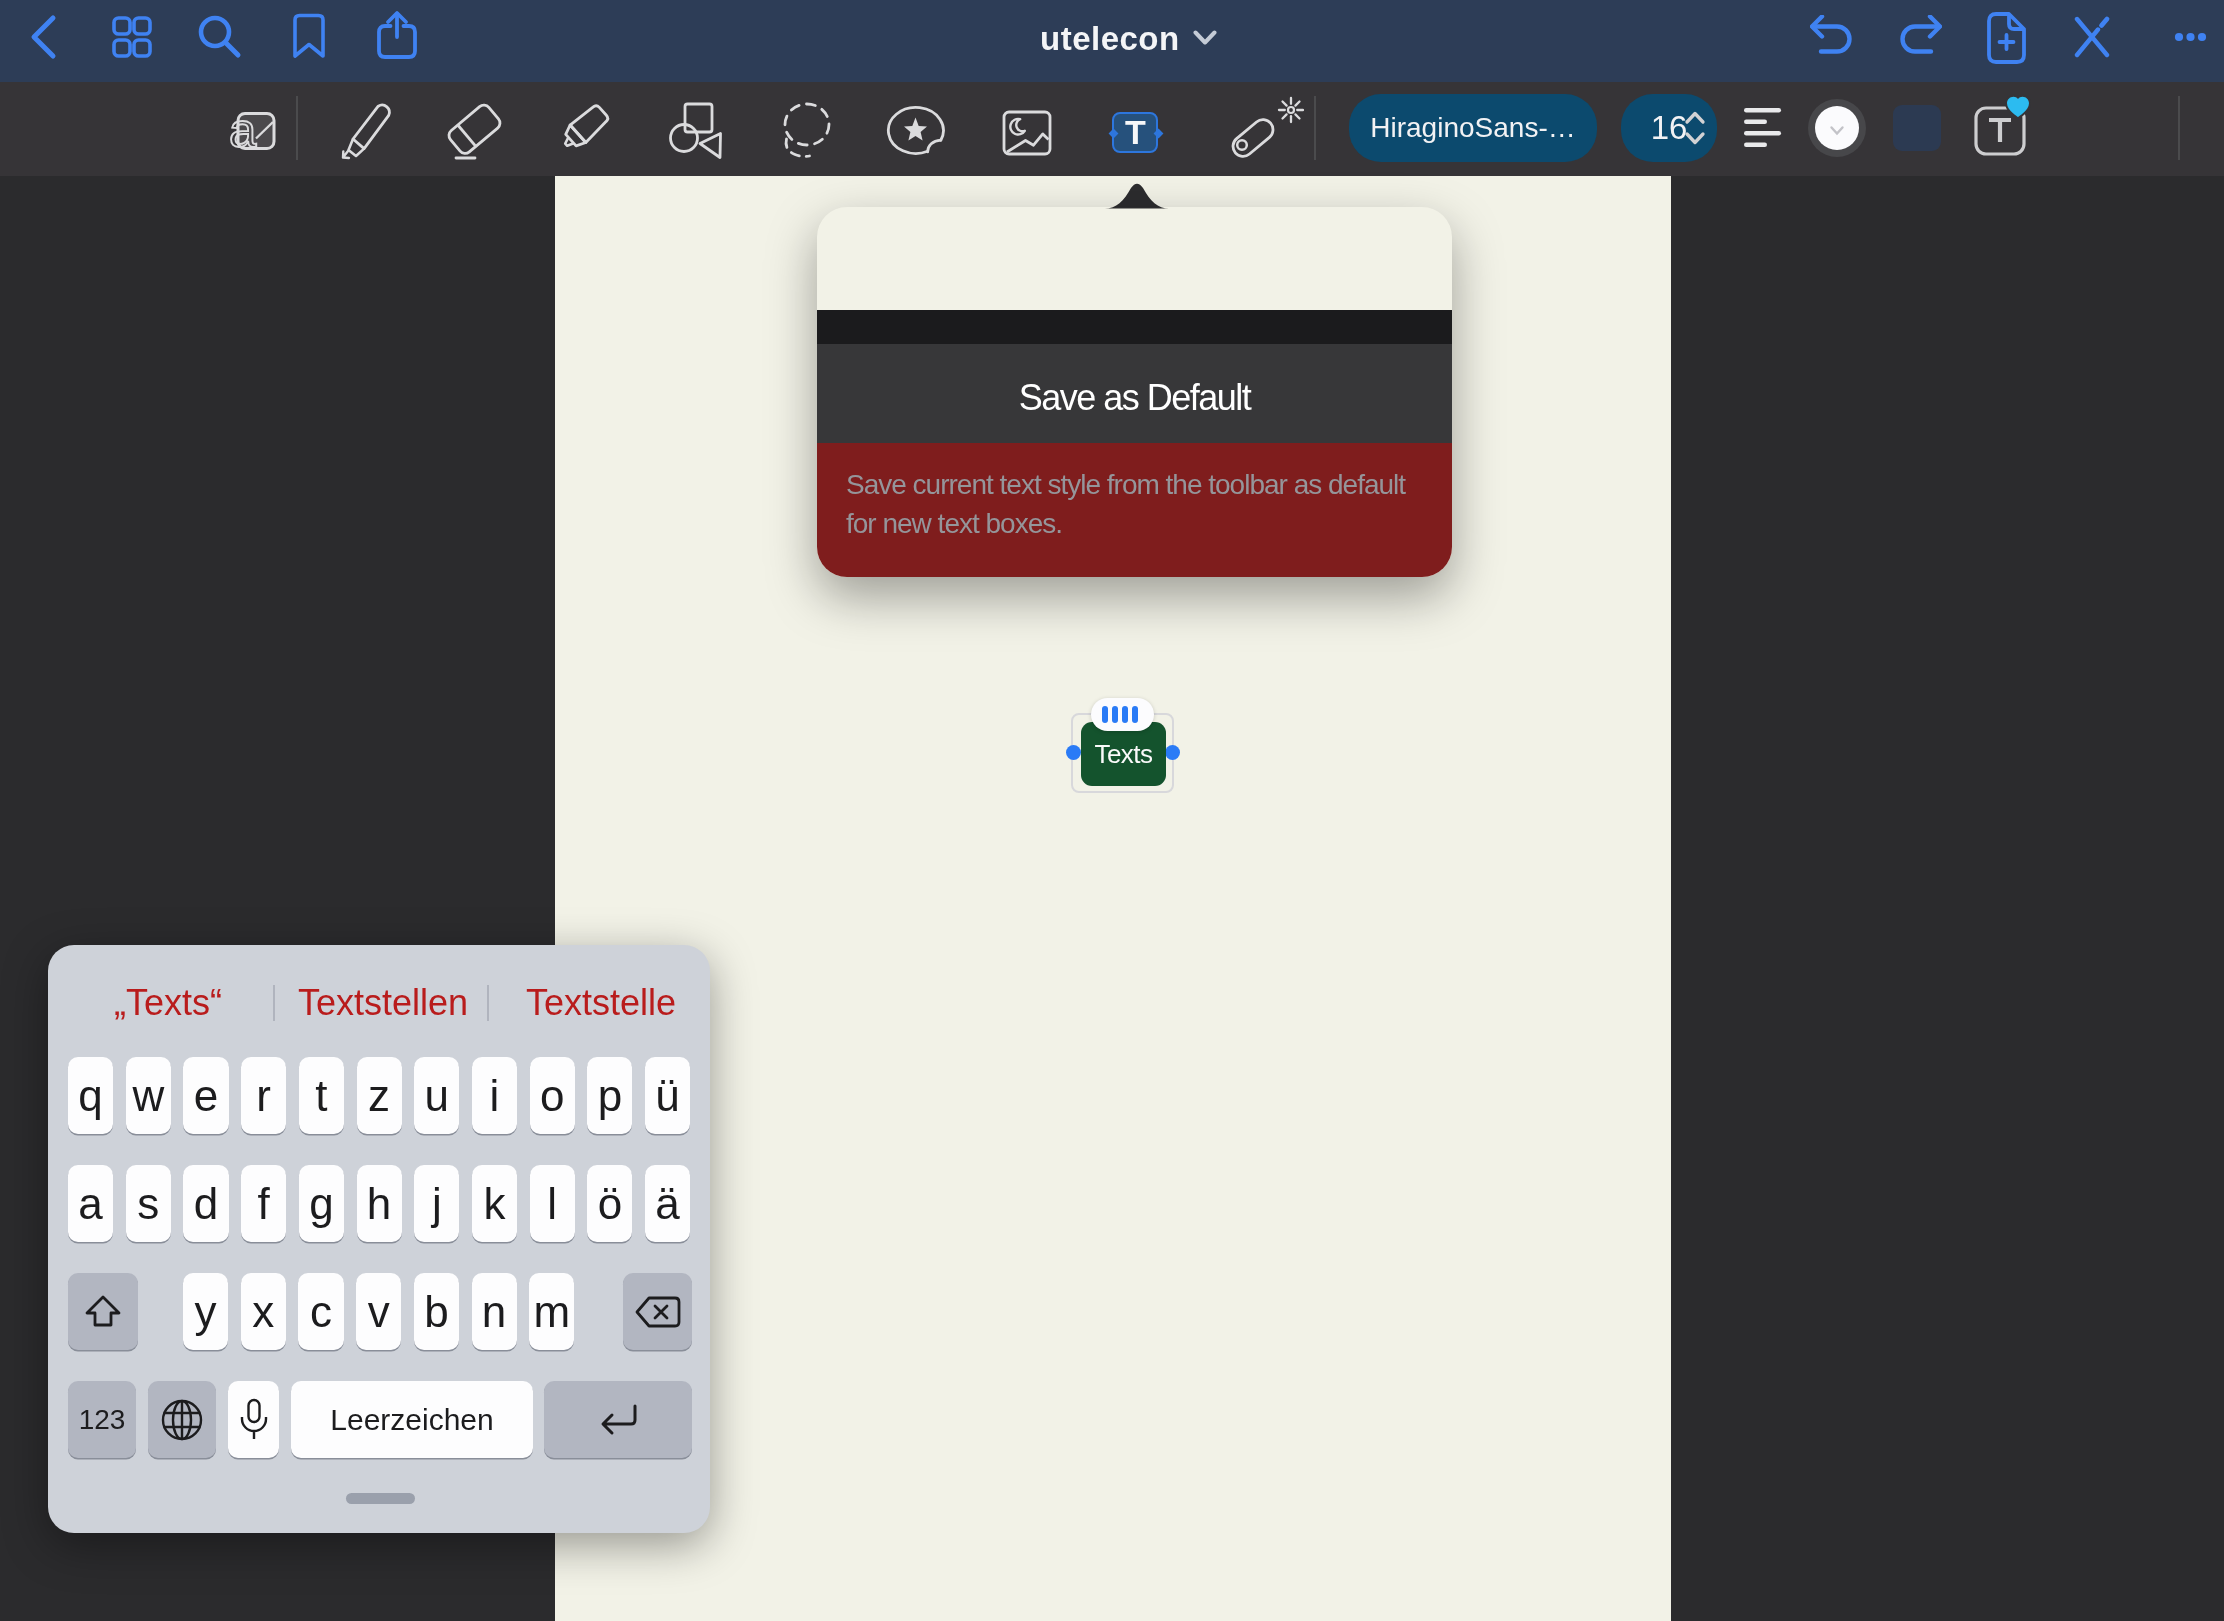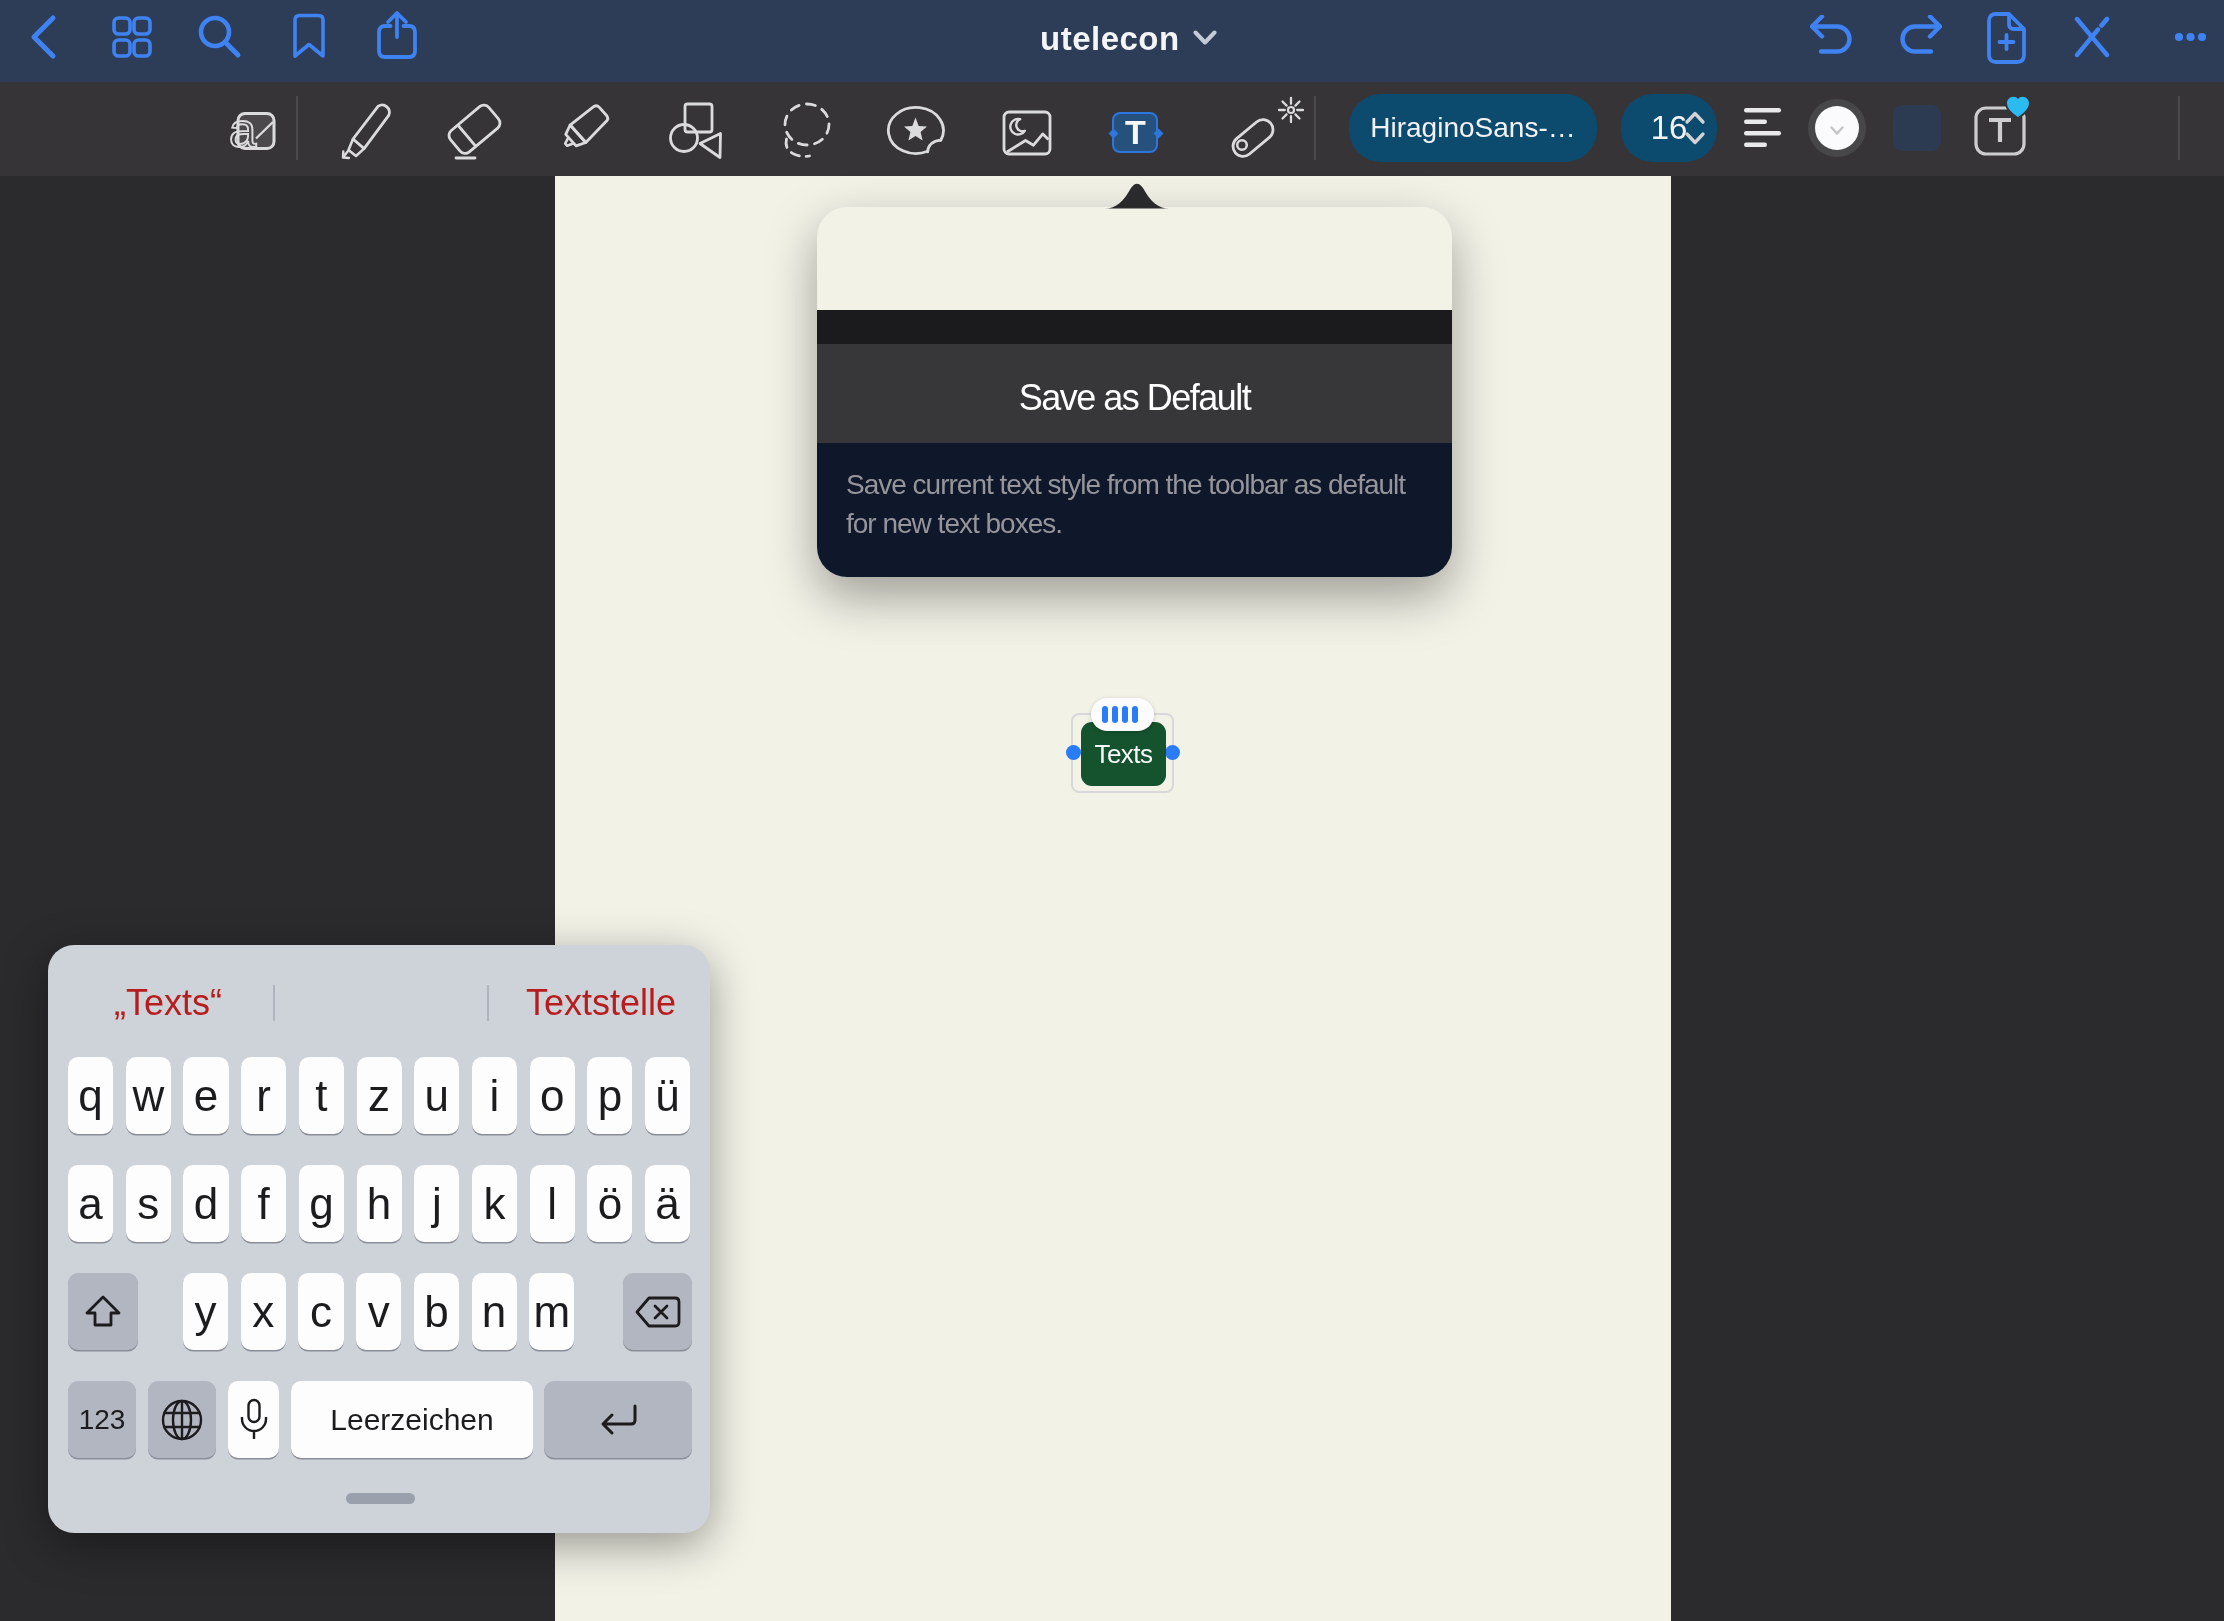--- a/index.html
+++ b/index.html
@@ -24,21 +24,21 @@
   
   #popover { position:absolute; left:817px; top:207px; width:635px; height:370px; border-radius:30px;
              overflow:hidden; box-shadow:0 20px 50px rgba(0,0,0,0.35); }
   #pop-head { position:absolute; left:0; top:0; width:635px; height:103px; background:#2c2c2e;
               display:flex; align-items:center; justify-content:center; }
   #pop-head span { color:#fff; font-size:38px; font-weight:700; letter-spacing:-1.5px; }
   #pop-strip { position:absolute; left:0; top:103px; width:635px; height:34px; background:#1b1b1d; }
   #pop-row { position:absolute; left:0; top:137px; width:635px; height:99px; background:#373739;
              display:flex; align-items:center; justify-content:center; }
   #pop-row span { color:#fff; font-size:36px; font-weight:400; letter-spacing:-1.5px; padding-top:8px; }
-  #pop-desc { position:absolute; left:0; top:236px; width:635px; height:134px; background:#0f172a; }
+  #pop-desc { position:absolute; left:0; top:236px; width:635px; height:134px; background:#7f1d1d; }
   #pop-desc div { position:absolute; left:29px; top:23px; color:#95959a; font-size:28px; letter-spacing:-1px; line-height:38.5px; }
   #pop-arrow { position:absolute; left:1105px; top:179px; }
 
   
   #sel-outline { position:absolute; left:1071px; top:713px; width:103px; height:80px;
                  border:2px solid #d8d8db; border-radius:8px; background:transparent; }
   #text-pill { position:absolute; left:1081px; top:722px; width:85px; height:64px; background:#14532d; border-radius:11px;
                display:flex; align-items:center; justify-content:center; padding-bottom:0; }
   #text-pill span { color:#fafafa; font-size:26px; letter-spacing:-0.5px; }
   #drag-pill { position:absolute; left:1091px; top:698px; width:63px; height:33px; background:#fcfcfe; border-radius:17px;
@@ -230,20 +230,21 @@
     </div>
   <div id="drag-pill">
     <div class="dbar" style="left:11px;"></div>
     <div class="dbar" style="left:21px;"></div>
     <div class="dbar" style="left:31px;"></div>
     <div class="dbar" style="left:41px;"></div>
   </div>
 
   <div id="kbd">
     <div class="sugg" style="left:20px; width:200px;">„Texts“</div>
+    <div class="sugg" style="left:235px; width:200px;">Textstellen</div>
     <div class="sugg" style="left:453px; width:200px;">Textstelle</div>
     <div class="sdiv" style="left:225px;"></div>
     <div class="sdiv" style="left:439px;"></div>
     <div class="key" style="left:20.0px; top:112px; width:45.2px;">q</div>
     <div class="key" style="left:77.7px; top:112px; width:45.2px;">w</div>
     <div class="key" style="left:135.4px; top:112px; width:45.2px;">e</div>
     <div class="key" style="left:193.1px; top:112px; width:45.2px;">r</div>
     <div class="key" style="left:250.8px; top:112px; width:45.2px;">t</div>
     <div class="key" style="left:308.5px; top:112px; width:45.2px;">z</div>
     <div class="key" style="left:366.2px; top:112px; width:45.2px;">u</div>

